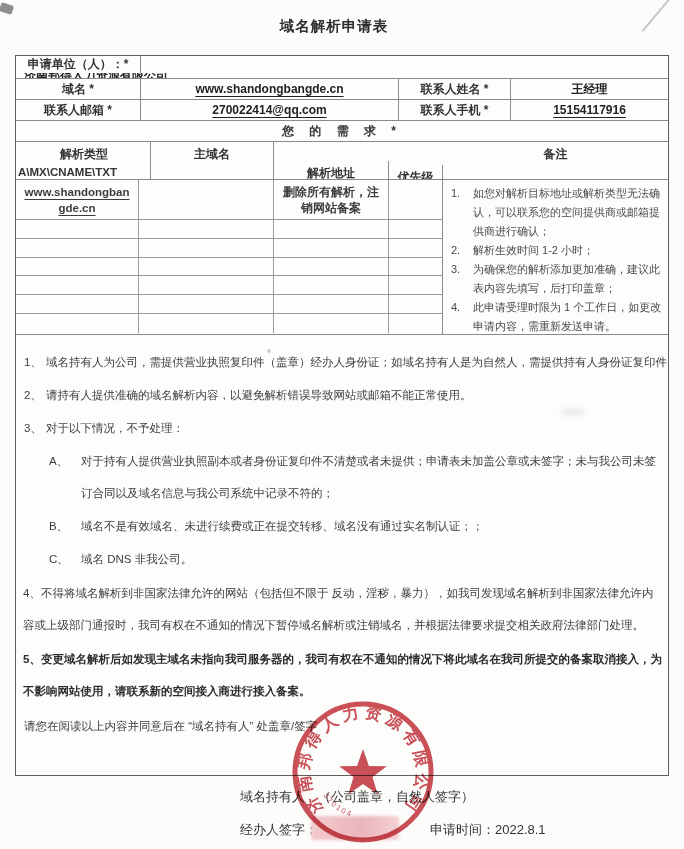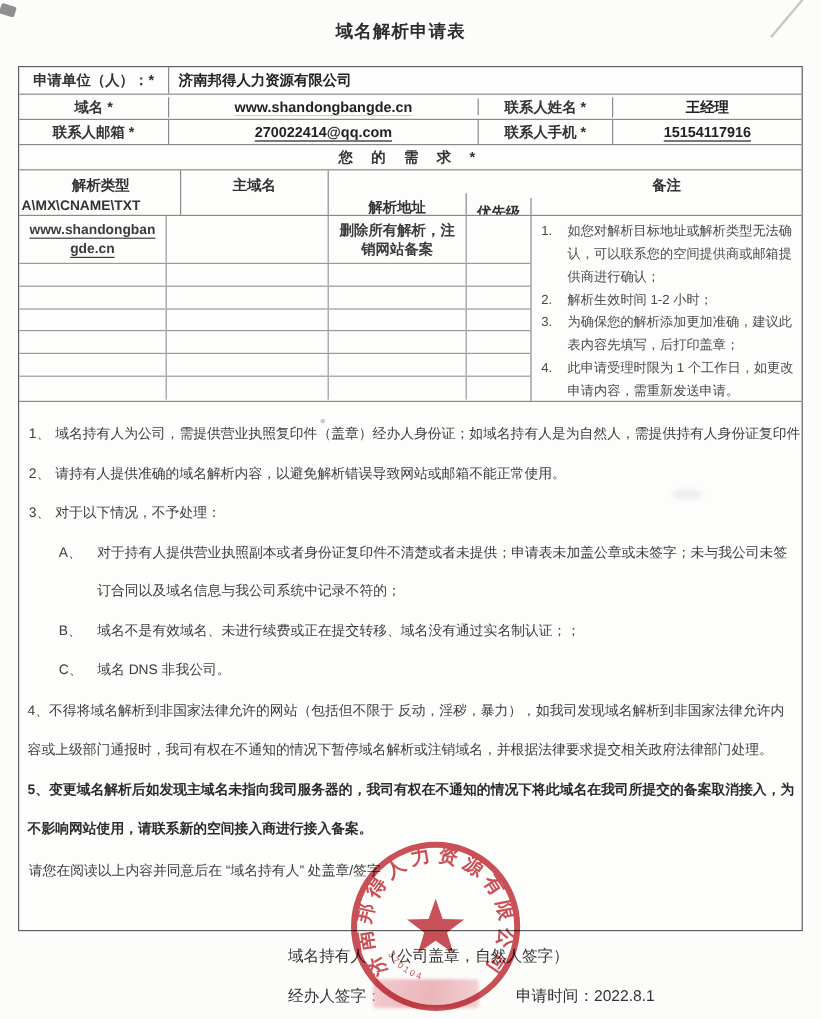--- a/index.html
+++ b/index.html
@@ -19,21 +19,21 @@
     position:absolute;left:15px;top:55px;width:654px;height:721px;
     border:1px solid #5f5f5f;box-sizing:border-box;background:rgba(255,255,255,.4);
     font-size:12px;
   }
   .trow{display:flex;box-sizing:border-box;border-bottom:1px solid #8a8a8a;}
   .tcell{box-sizing:border-box;border-right:1px solid #8a8a8a;display:flex;align-items:center;justify-content:center;text-align:center;overflow:hidden;}
   .tcell:last-child{border-right:none;}
   .lab{font-weight:bold;color:#333;}
   .val{font-weight:bold;color:#222;}
   .und{text-decoration:underline;text-underline-offset:3px;}
-  .r1{height:23px;} .r2{height:21px;align-items:center;} .r3{height:21px;} .r4{height:21px;align-items:center;}
+  .r1{height:23px;flex-direction:column;} .r2{height:21px;} .r3{height:21px;} .r4{height:21px;align-items:center;}
   .c-lab1{width:125px;} .c-val1{width:258px;} .c-lab2{width:112px;} .c-val2{flex:1;}
   .r1 .c-wide{flex:1;justify-content:flex-start;padding-left:8px;}
   .needs{flex:1;font-weight:bold;letter-spacing:6px;color:#333;}
   
   .hrow{height:37px;border-bottom:1px solid #8a8a8a;display:flex;}
   .hcell{box-sizing:border-box;border-right:1px solid #8a8a8a;font-weight:bold;color:#333;display:flex;flex-direction:column;align-items:center;justify-content:flex-start;padding-top:4px;overflow:hidden;}
   .h1{width:123px;} .h2{width:135px;align-items:flex-start;padding-left:2px;} .h3{width:115px;margin-top:19px;} .h4{width:54px;margin-top:23px;} .h5{flex:1;border-right:none;}
   .h2 .l1{align-self:center;}
   .h2 .l2{font-weight:bold;margin-top:3px;font-size:11.5px;}
   .gridwrap{display:flex;height:154px;border-bottom:1px solid #8a8a8a;}

